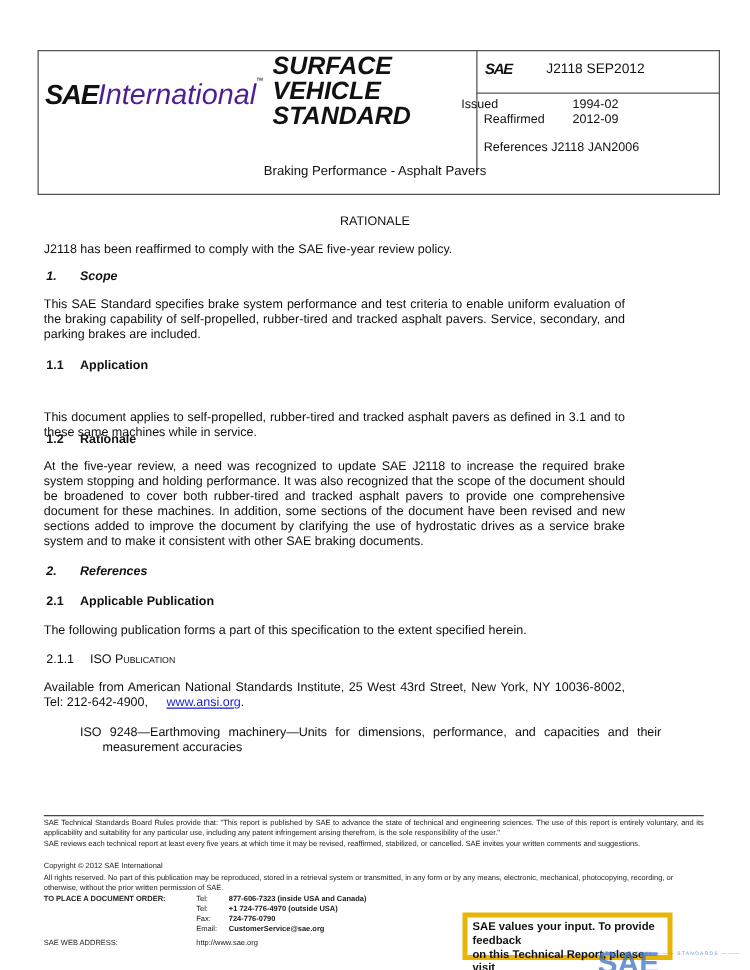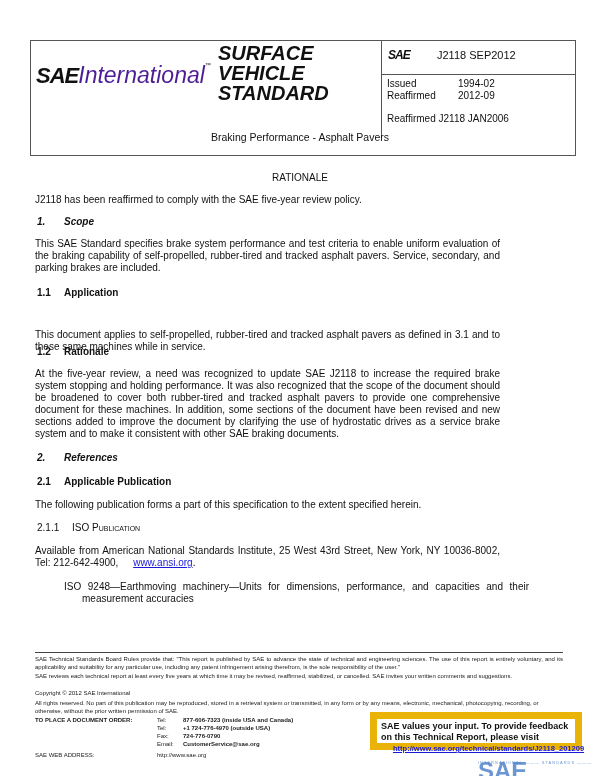--- a/index.html
+++ b/index.html
@@ -20,21 +20,21 @@
   .subtitle { left:0; width:600px; top:131px; text-align:center; font-size:10.5px; }
   .body-text { font-size:10px; line-height:12px; }
   .p { left:35px; width:465px; text-align:justify; }
   .sec { font-size:10px; font-weight:bold; }
   .num { left:37px; }
   .ttl { left:64px; }
   .it { font-style:italic; }
   .link { color:#1a1ad6; text-decoration:underline;margin-left:12px; }
   .footline { left:35px; top:652px; width:528px; height:1px; background:#444; }
   .fine { font-size:6px; line-height:7.5px; color:#222; }
-  .fbbox { left:370px; top:712px; width:212px; height:38px; border:7px solid #eab308; box-sizing:border-box; padding:2px 4px; font-size:9px; font-weight:bold; line-height:11px; }
+  .fbbox { left:370px; top:730px; width:168px; height:38px; border:4px solid #eab308; box-sizing:border-box; padding:2px 4px; font-size:9px; font-weight:bold; line-height:11px; }
   .fbbox .link { font-size:7.5px; }
   .wm { left:478px; top:738px; font-size:24px; font-weight:bold; color:#3b73c4; opacity:0.75; letter-spacing:0px;margin-top:19px; }
   .wm2 { left:478px; top:760px; font-size:4px; color:#3b73c4; opacity:0.75; letter-spacing:1px; }
 </style>
 </head>
 <body>
 
 <div class="abs hdr-box"></div>
 <div class="abs vdiv"></div>
 <div class="abs hdiv"></div>
@@ -45,25 +45,25 @@
 
 <div class="abs svs">
   <div>SURFACE</div>
   <div>VEHICLE</div>
   <div>STANDARD</div>
 </div>
 
 <div class="abs sae-small">SAE</div>
 <div class="abs docno">J2118 SEP2012</div>
 
-<div class="abs meta" style="left:387px; top:78px;">Issued</div>
+<div class="abs meta" style="left:369px; top:78px;">Issued</div>
 <div class="abs meta" style="left:458px; top:78px;">1994-02</div>
 <div class="abs meta" style="left:387px; top:90px;">Reaffirmed</div>
 <div class="abs meta" style="left:458px; top:90px;">2012-09</div>
-<div class="abs meta" style="left:387px; top:113px;">Reaffirmed J2118 JAN2006</div>
+<div class="abs meta" style="left:387px; top:113px;">References J2118 JAN2006</div>
 
 <div class="abs subtitle">Braking Performance - Asphalt Pavers</div>
 
 <div class="abs body-text" style="left:0; width:600px; top:172px; text-align:center;">RATIONALE</div>
 <div class="abs body-text p" style="top:194px;">J2118 has been reaffirmed to comply with the SAE five-year review policy.</div>
 
 <div class="abs sec it num" style="top:216px;">1.</div>
 <div class="abs sec it ttl" style="top:216px;">Scope</div>
 <div class="abs body-text p" style="top:238px;">This SAE Standard specifies brake system performance and test criteria to enable uniform evaluation of the braking capability of self-propelled, rubber-tired and tracked asphalt pavers. Service, secondary, and parking brakes are included.</div>
 

